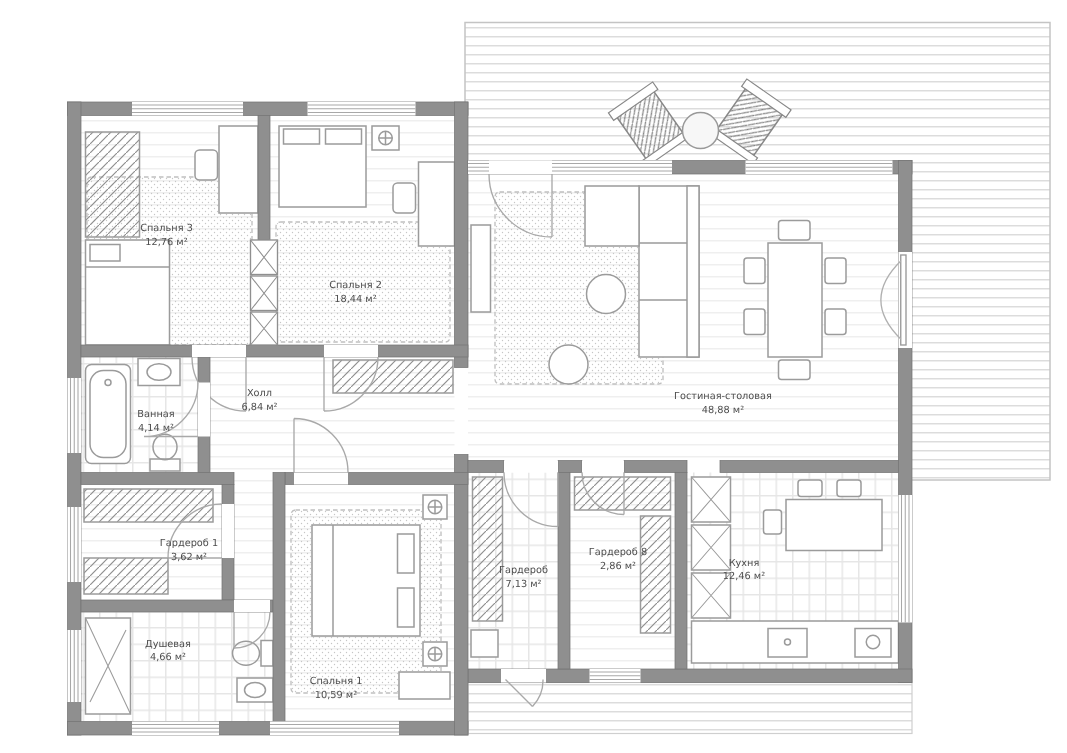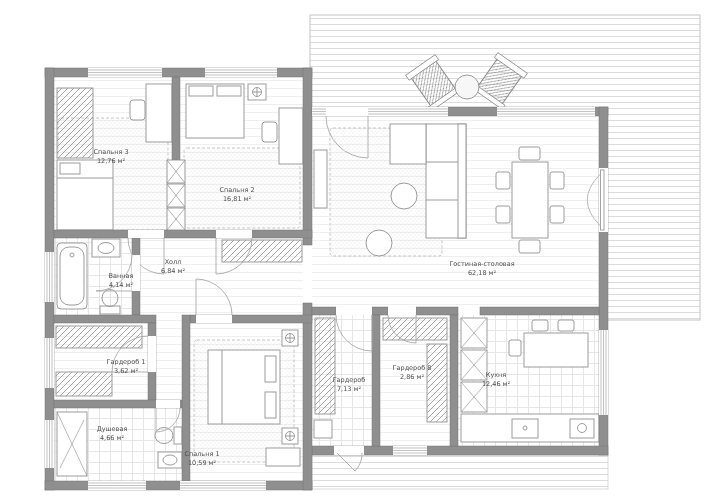--- a/index.html
+++ b/index.html
@@ -326,43 +326,43 @@
     <path d="M337 453 L355 471 M362 453 A25 25 0 0 1 355 471"></path>
   </g>
 </svg>
 
 <div class="plan-label" style="left:111px;top:148px;">
   <span class="rname">Спальня 3</span>
   <span class="rarea">12,76 м²</span>
 </div>
 <div class="plan-label" style="left:237px;top:186px;">
   <span class="rname">Спальня 2</span>
-  <span class="rarea">16,81 м²</span>
+  <span class="rarea">18,44 м²</span>
 </div>
 <div class="plan-label" style="left:482px;top:260px;">
   <span class="rname">Гостиная-столовая</span>
-  <span class="rarea">62,18 м²</span>
-</div>
-<div class="plan-label" style="left:121px;top:272px;">
+  <span class="rarea">48,88 м²</span>
+</div>
+<div class="plan-label" style="left:104px;top:272px;">
   <span class="rname">Ванная</span>
   <span class="rarea">4,14 м²</span>
 </div>
 <div class="plan-label" style="left:173px;top:258px;">
   <span class="rname">Холл</span>
   <span class="rarea">6,84 м²</span>
 </div>
 <div class="plan-label" style="left:126px;top:358px;">
   <span class="rname">Гардероб 1</span>
   <span class="rarea">3,62 м²</span>
 </div>
 <div class="plan-label" style="left:112px;top:425px;">
   <span class="rname">Душевая</span>
   <span class="rarea">4,66 м²</span>
 </div>
-<div class="plan-label" style="left:202px;top:450px;">
+<div class="plan-label" style="left:224px;top:450px;">
   <span class="rname">Спальня 1</span>
   <span class="rarea">10,59 м²</span>
 </div>
 <div class="plan-label" style="left:349px;top:376px;">
   <span class="rname">Гардероб</span>
   <span class="rarea">7,13 м²</span>
 </div>
 <div class="plan-label" style="left:412px;top:364px;">
   <span class="rname">Гардероб 8</span>
   <span class="rarea">2,86 м²</span>

